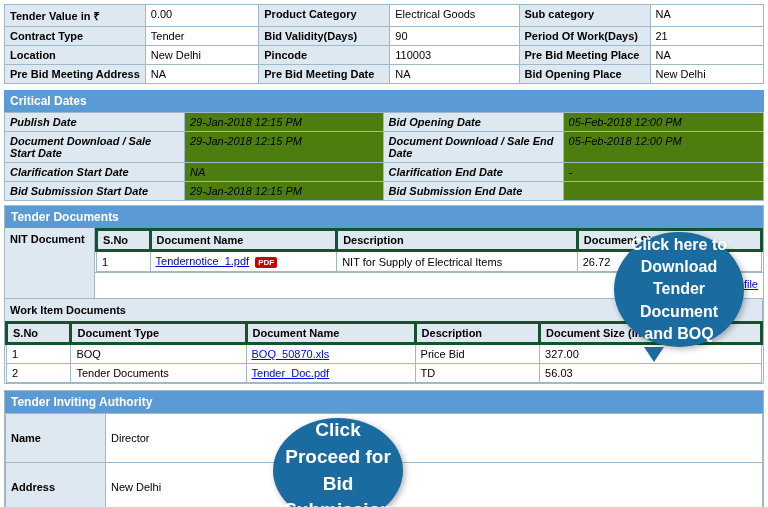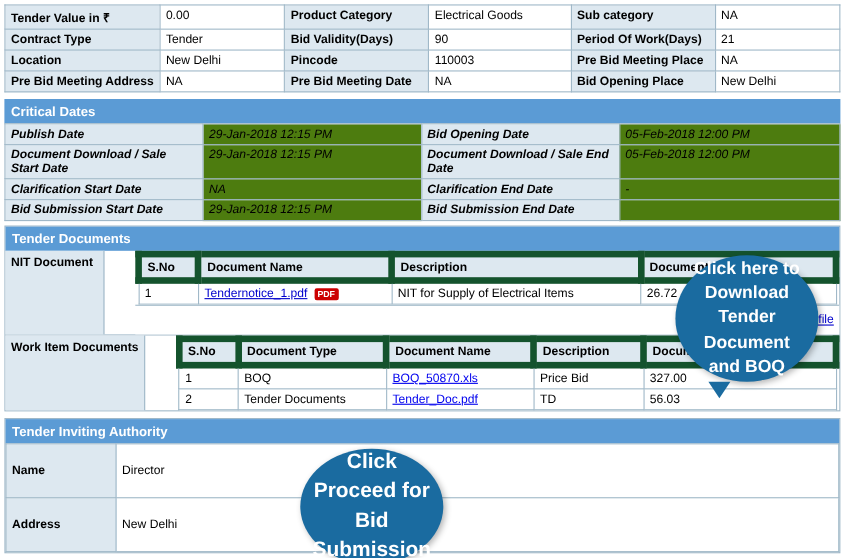--- a/index.html
+++ b/index.html
@@ -65,39 +65,38 @@
     .critical-dates-table .value-cell {
       background: #4d7c0f;
     }
     
     .tender-docs-section {
       border: 1px solid #a0b8c8;
       margin-bottom: 6px;
     }
     .tender-docs-inner {
       display: flex;
-      gap: 28px;
     }
     .doc-type-label {
       background: #dde8f0;
       font-weight: bold;
       padding: 5px;
       border-right: 1px solid #a0b8c8;
       min-width: 90px;
       display: flex;
       align-items: flex-start;
       font-size: 11px;
     }
     .doc-table {
       width: 100%;
       border-collapse: collapse;
     }
     .doc-table th {
       background: #dde8f0;
-      border: 6px solid #14532d;
+      border: 3px solid #14532d;
       padding: 3px 5px;
       text-align: left;
       font-weight: bold;
     }
     .doc-table td {
       border: 1px solid #a0b8c8;
       padding: 3px 5px;
       background: #fff;
     }
     .doc-table .link-cell a {
@@ -345,21 +344,21 @@
             </tr>
           </tbody>
         </table>
         <div class="download-zip-row">
           <span class="zip-icon">📦</span>
           <a class="download-zip-link" href="#">Download as zip file</a>
         </div>
       </div>
     </div>
 
-    <div class="tender-docs-inner" style="border-top:1px solid #a0b8c8;">
+    <div class="tender-docs-inner" style="border-top:1px solid #a0b8c8;flex-direction:column;">
       <div class="doc-type-label">Work Item Documents</div>
       <div style="flex:1;">
         <table class="doc-table">
           <thead>
             <tr>
               <th>S.No</th>
               <th>Document Type</th>
               <th>Document Name</th>
               <th>Description</th>
               <th>Document Size (in KB)</th>

